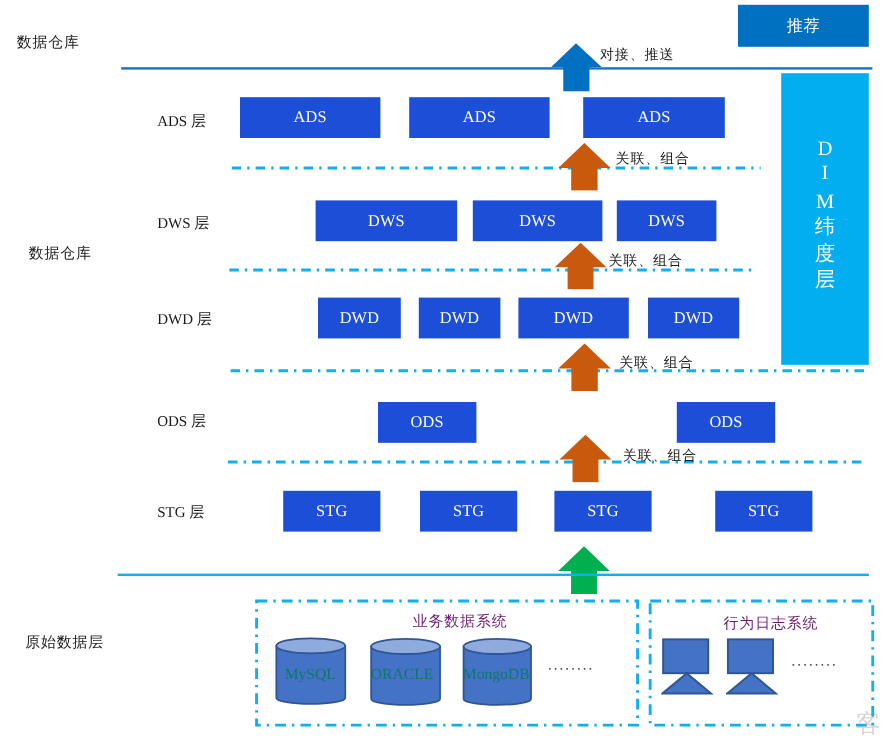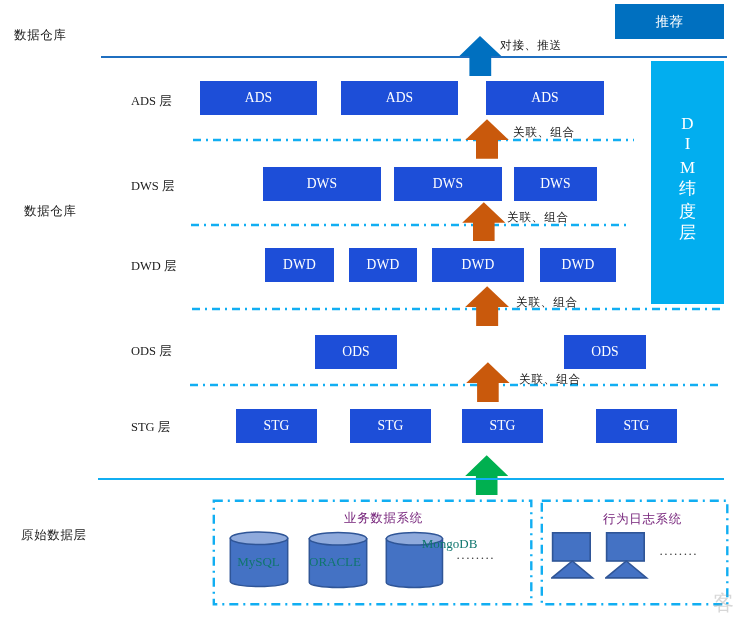--- a/index.html
+++ b/index.html
@@ -223,21 +223,21 @@
   <svg class="cyl" style="left:308px; top:531px;" width="61" height="60">
     <path d="M1.3,7.7 L1.3,51.4 A28.7,5.0 0 0 0 58.7,51.4 L58.7,7.7 Z" fill="#4472C4" stroke="#2F5597" stroke-width="1.5"></path>
     <ellipse cx="30" cy="7.7" rx="28.7" ry="6.3" fill="#8FAADC" stroke="#2F5597" stroke-width="1.5"></ellipse>
   </svg>
   <div class="cyllabel" style="left:305px; top:554px; width:60px;">ORACLE</div>
 
   <svg class="cyl" style="left:385px; top:531px;" width="60" height="60">
     <path d="M1.3,7.7 L1.3,51.4 A28.1,5.0 0 0 0 57.5,51.4 L57.5,7.7 Z" fill="#4472C4" stroke="#2F5597" stroke-width="1.5"></path>
     <ellipse cx="29.4" cy="7.7" rx="28.1" ry="6.3" fill="#8FAADC" stroke="#2F5597" stroke-width="1.5"></ellipse>
   </svg>
-  <div class="cyllabel" style="left:383px; top:536px; width:61px;margin-left:36px;">MongoDB</div>
+  <div class="cyllabel" style="left:383px; top:554px; width:61px;">MongoDB</div>
 
   <div class="dots" style="left:456px; top:550px; font-size:13px; letter-spacing:.5px; color:#404040;">········</div>
 
   <svg class="abs" style="left:551px; top:531px;" width="44" height="49">
     <rect x="1.6" y="1.8" width="37.6" height="28.2" fill="#4472C4" stroke="#2F5597" stroke-width="1.6"></rect>
     <polygon points="21.3,30.0 41.6,46.9 0.9,46.9" fill="#4472C4" stroke="#2F5597" stroke-width="1.6"></polygon>
   </svg>
   <svg class="abs" style="left:605px; top:531px;" width="44" height="49">
     <rect x="1.6" y="1.8" width="37.6" height="28.2" fill="#4472C4" stroke="#2F5597" stroke-width="1.6"></rect>
     <polygon points="21.3,30.0 41.6,46.9 0.9,46.9" fill="#4472C4" stroke="#2F5597" stroke-width="1.6"></polygon>

